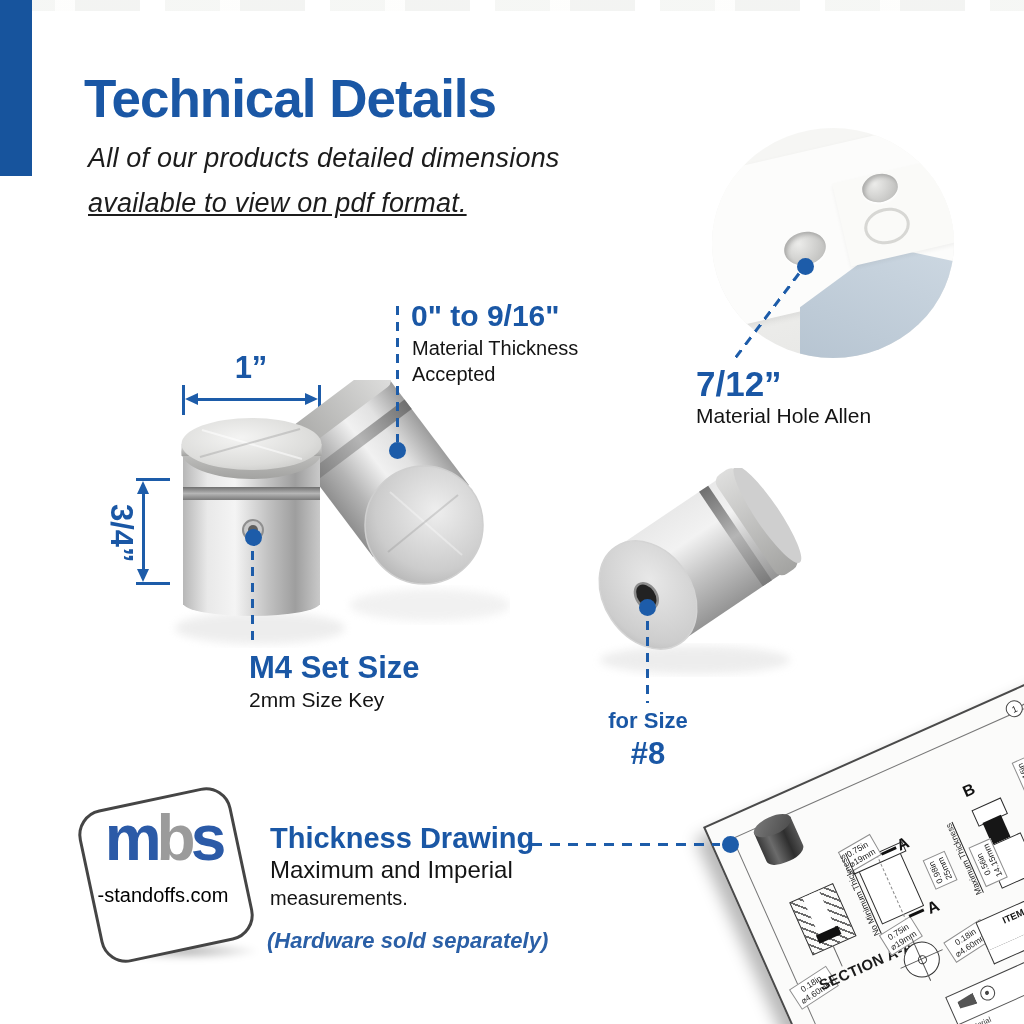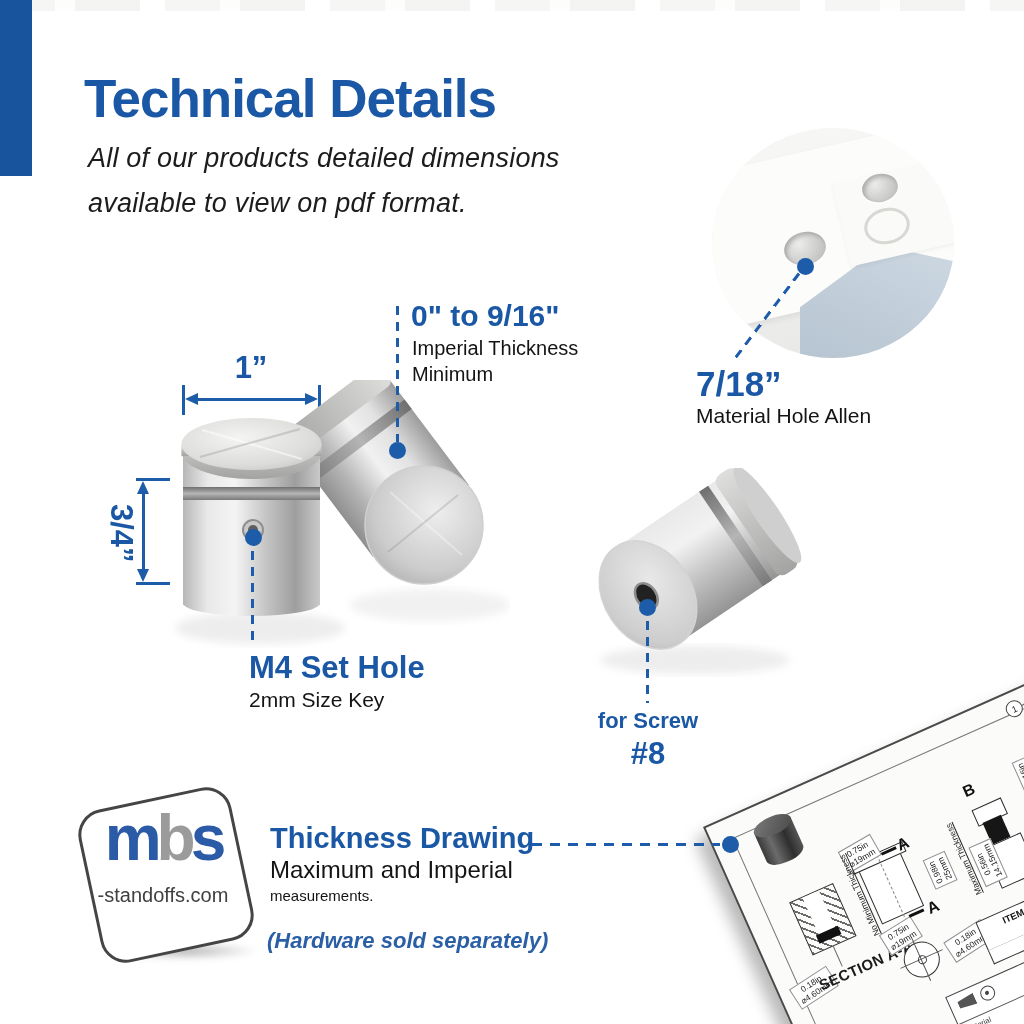--- a/index.html
+++ b/index.html
@@ -55,43 +55,43 @@
   .callout-circ{position:absolute;width:15px;height:15px;border:1.2px solid #444;border-radius:50%;
     font-size:9px;color:#222;display:flex;align-items:center;justify-content:center;background:#fff;}
   
   .logo-square{left:88px;top:797px;width:150px;height:150px;background:#ffffff;border:3px solid #454545;
     border-radius:26px;transform:rotate(-12deg);z-index:10;}
   .logo-shadow{left:110px;top:942px;width:150px;height:18px;border-radius:50%;
     background:radial-gradient(ellipse at center,rgba(0,0,0,.30),rgba(0,0,0,0) 70%);
     filter:blur(3px);z-index:9;}
   .logo-text{left:88px;top:806px;width:150px;text-align:center;font-size:64px;font-weight:800;
     letter-spacing:-5px;line-height:1;z-index:11;}
-  .logo-domain{left:88px;top:884px;width:150px;text-align:center;font-size:20px;color:#404040;z-index:11;}
+  .logo-domain{left:88px;top:884px;width:150px;text-align:center;font-size:20px;color:#000000;z-index:11;}
 </style>
 </head>
 <body>
 
 <div class="abs top-strip"></div>
 
 <div class="abs blue-bar"></div>
 <div class="abs title">Technical Details</div>
 <div class="abs subtitle" style="top:143px;">All of our products detailed dimensions</div>
-<div class="abs subtitle" style="top:188px;">available to view on pdf format.</div>
+<div class="abs subtitle" style="top:188px;text-decoration:underline;">available to view on pdf format.</div>
 
 <div class="abs circle-photo">
   <div class="abs panel-white"></div>
   <div class="abs glass"></div>
   <div class="abs panel-near"></div>
   <div class="abs hole" style="left:72px;top:104px;width:42px;height:33px;"></div>
   <div class="abs hole" style="left:150px;top:46px;width:36px;height:28px;"></div>
   <div class="abs hole-ring" style="left:152px;top:80px;width:40px;height:30px;"></div>
 </div>
 <div class="abs dash-diag" style="left:799px;top:272px;width:106px;transform:rotate(127deg);"></div>
 <div class="abs dot" style="left:797px;top:258px;"></div>
-<div class="abs blue-big" style="left:696px;top:364px;font-size:35px;">7/18”</div>
+<div class="abs blue-big" style="left:696px;top:364px;font-size:35px;">7/12”</div>
 <div class="abs black-label" style="left:696px;top:404px;font-size:21px;">Material Hole Allen</div>
 
 <svg class="abs" style="left:150px;top:380px;z-index:10;" width="360" height="290" viewBox="0 0 360 290">
   <defs>
     <linearGradient id="bodyGrad" x1="0" y1="0" x2="1" y2="0">
       <stop offset="0" stop-color="#b7b7b7"></stop>
         <stop offset=".18" stop-color="#e9e9e9"></stop>
       <stop offset=".38" stop-color="#f4f4f4"></stop>
         <stop offset=".62" stop-color="#c2c2c2"></stop>
       <stop offset=".82" stop-color="#9e9e9e"></stop>
@@ -164,26 +164,26 @@
 <div class="abs blue-big center" style="left:92px;top:504px;width:58px;height:58px;font-size:31px;transform:rotate(90deg);line-height:58px;">3/4”</div>
 <div class="abs arrow-line" style="left:136px;top:478px;width:34px;height:3px;"></div>
 <div class="abs arrow-line" style="left:136px;top:582px;width:34px;height:3px;"></div>
 <div class="abs arrow-line" style="left:142px;top:487px;width:2.5px;height:90px;"></div>
 <div class="abs tri" style="left:137px;top:481px;border-left:6px solid transparent;border-right:6px solid transparent;border-bottom:13px solid #1D5CA9;"></div>
 <div class="abs tri" style="left:137px;top:569px;border-left:6px solid transparent;border-right:6px solid transparent;border-top:13px solid #1D5CA9;"></div>
 
 <div class="abs dash-v" style="left:396px;top:306px;height:136px;"></div>
 <div class="abs dot" style="left:389px;top:442px;"></div>
 <div class="abs blue-big" style="left:411px;top:299px;font-size:30px;">0" to 9/16"</div>
-<div class="abs black-label" style="left:412px;top:337px;font-size:20px;">Imperial Thickness</div>
-<div class="abs black-label" style="left:412px;top:363px;font-size:20px;">Minimum</div>
+<div class="abs black-label" style="left:412px;top:337px;font-size:20px;">Material Thickness</div>
+<div class="abs black-label" style="left:412px;top:363px;font-size:20px;">Accepted</div>
 
 <div class="abs dot" style="left:245px;top:529px;z-index:12;"></div>
 <div class="abs dash-v" style="left:251px;top:551px;height:92px;z-index:12;"></div>
-<div class="abs blue-big" style="left:249px;top:650px;font-size:31px;">M4 Set Hole</div>
+<div class="abs blue-big" style="left:249px;top:650px;font-size:31px;">M4 Set Size</div>
 <div class="abs black-label" style="left:249px;top:688px;font-size:21px;">2mm Size Key</div>
 
 <svg class="abs" style="left:580px;top:468px;z-index:10;" width="230" height="210" viewBox="0 0 230 210">
   <defs>
     <linearGradient id="body3" x1="0" y1="0" x2="0" y2="1">
       <stop offset="0" stop-color="#e9e9e9"></stop>
         <stop offset=".3" stop-color="#f2f2f2"></stop>
       <stop offset=".62" stop-color="#c4c4c4"></stop>
         <stop offset="1" stop-color="#949494"></stop>
     </linearGradient>
@@ -202,21 +202,21 @@
     <rect x="100" y="-57" width="11" height="114" fill="url(#groove)"></rect>
     <rect x="118" y="-60" width="26" height="120" rx="9" fill="url(#capSide)"></rect>
     <ellipse cx="144" cy="0" rx="12" ry="58" fill="#cfcfcf"></ellipse>
     <ellipse cx="0" cy="0" rx="44" ry="58" fill="url(#face2)" stroke="#d4d4d4" stroke-width="1.5"></ellipse>
     <ellipse cx="-2" cy="0" rx="10" ry="14" fill="#222222" stroke="#8d8d8d" stroke-width="2.5"></ellipse>
   </g>
 </svg>
 
 <div class="abs dot" style="left:639px;top:599px;z-index:12;"></div>
 <div class="abs dash-v" style="left:646px;top:621px;height:82px;z-index:12;"></div>
-<div class="abs blue-big center" style="left:596px;top:708px;width:104px;font-size:22px;">for Screw</div>
+<div class="abs blue-big center" style="left:596px;top:708px;width:104px;font-size:22px;">for Size</div>
 <div class="abs blue-big center" style="left:596px;top:736px;width:104px;font-size:31px;">#8</div>
 
 <div class="abs sheet">
   <div class="abs sheet-inner"></div>
 
   <div class="abs" style="left:42px;top:16px;width:40px;height:54px;">
     <div class="abs" style="left:0;top:8px;width:40px;height:40px;background:linear-gradient(90deg,#3a3a3a,#6b6b6b 30%,#2e2e2e 70%,#555);border-radius:0 0 45% 45%/0 0 22% 22%;"></div>
     <div class="abs" style="left:0;top:0;width:40px;height:18px;border-radius:50%;background:linear-gradient(135deg,#7a7a7a,#4a4a4a);"></div>
   </div>
 
@@ -293,14 +293,14 @@
 <div class="abs dash-h" style="left:532px;top:843px;width:188px;"></div>
 <div class="abs dot" style="left:722px;top:836px;"></div>
 
 <div class="abs logo-shadow"></div>
 <div class="abs logo-square"></div>
 <div class="abs logo-text"><span style="color:#2B5AA7;">m</span><span style="color:#9B9B9B;">b</span><span style="color:#2B5AA7;">s</span></div>
 <div class="abs logo-domain">-standoffs.com</div>
 
 <div class="abs blue-big" style="left:270px;top:822px;font-size:29px;">Thickness Drawing</div>
 <div class="abs black-label" style="left:270px;top:856px;font-size:24px;">Maximum and Imperial</div>
-<div class="abs black-label" style="left:270px;top:887px;font-size:15px;">measurements.</div>
+<div class="abs black-label" style="left:270px;top:887px;font-size:20px;">measurements.</div>
 <div class="abs" style="left:267px;top:928px;font-size:22px;font-style:italic;font-weight:600;color:#2A5FA6;">(Hardware sold separately)</div>
 
 </body></html>

